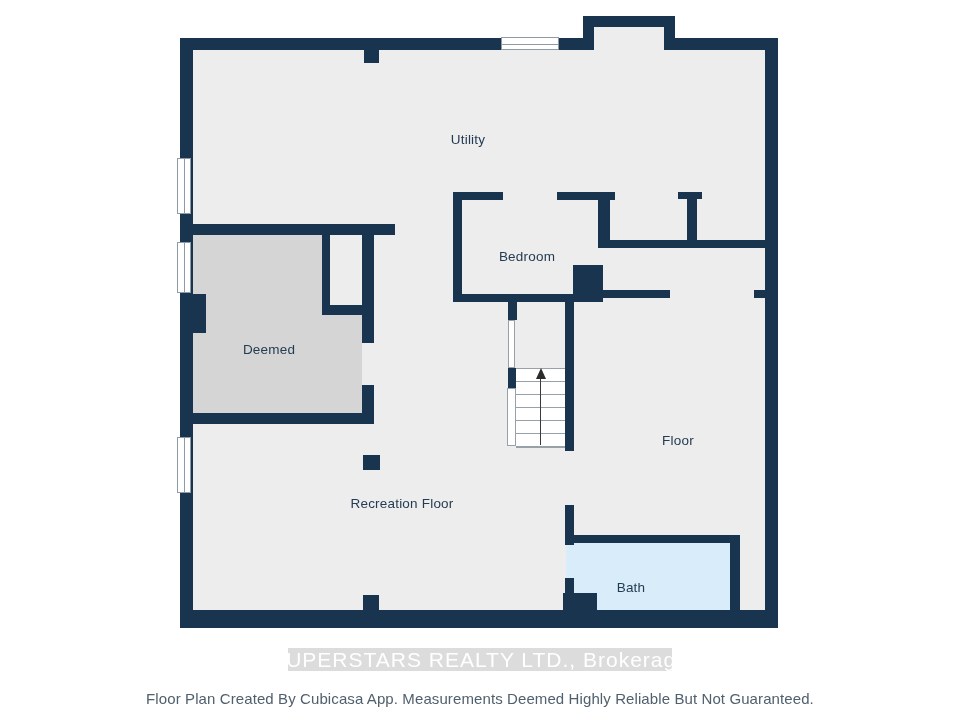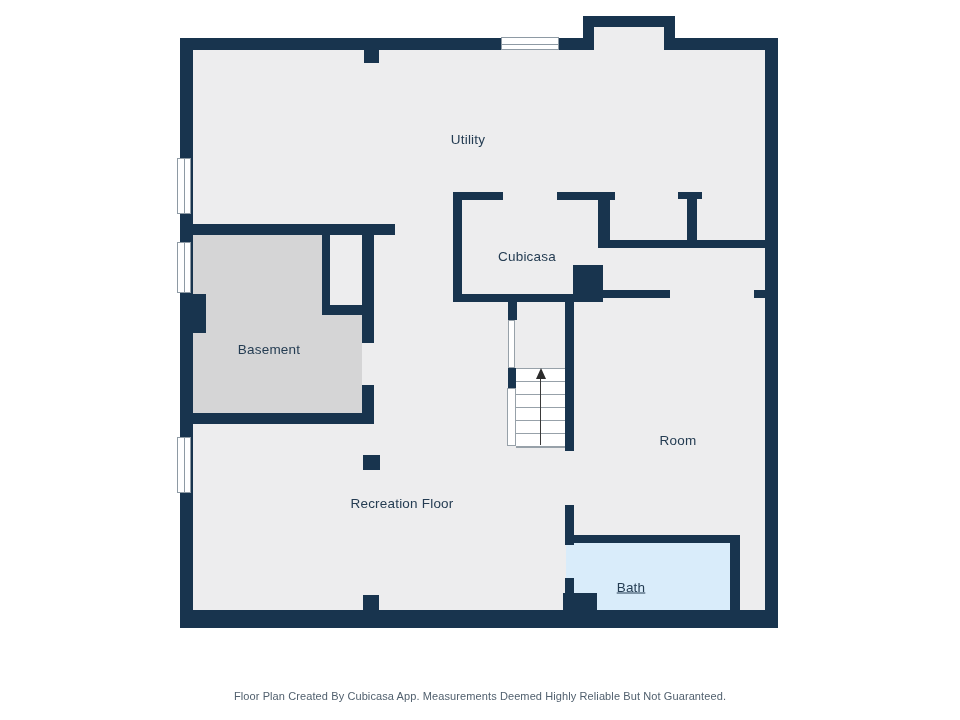--- a/index.html
+++ b/index.html
@@ -20,21 +20,21 @@
   .room-label{position:absolute;color:var(--label);font-size:13.5px;letter-spacing:.2px;
     transform:translate(-50%,-50%);white-space:nowrap;}
   .stairs{position:absolute;background:#fff;border-top:1px solid #97A1A9;border-bottom:1px solid #97A1A9;
     background-image:repeating-linear-gradient(to bottom,transparent 0,transparent 12px,#97A1A9 12px,#97A1A9 13px);}
   .rail{position:absolute;background:#fff;border:1px solid #97A1A9;box-sizing:border-box;}
   .stair-line{position:absolute;border-left:1.5px solid #3a3a3a;}
   .stair-arrow{position:absolute;width:0;height:0;border-left:5px solid transparent;
     border-right:5px solid transparent;border-bottom:11px solid #2b2b2b;}
   .watermark{position:absolute;background:var(--watermark-band);display:flex;align-items:center;justify-content:center;}
   .watermark span{color:var(--watermark-text);font-size:21px;letter-spacing:1px;white-space:nowrap;}
-  .footer{position:absolute;width:100%;text-align:center;color:var(--footer-text);font-size:11px;letter-spacing:.1px;}
+  .footer{position:absolute;width:100%;text-align:center;color:var(--footer-text);font-size:15px;letter-spacing:.1px;}
 </style>
 </head>
 <body>
 
 <div class="canvas">
 
   <div class="floor" style="left:193px;top:50px;width:572px;height:560px;"></div>
   <div class="floor" style="left:594px;top:27px;width:70px;height:23px;"></div>
   <div class="floor-bedroom" style="left:193px;top:235px;width:169px;height:178px;"></div>
   <div class="floor" style="left:330px;top:235px;width:32px;height:70px;"></div>
@@ -84,21 +84,24 @@
   <div class="w" style="left:363px;top:595px;width:16px;height:15px;"></div>
   <div class="w" style="left:363px;top:455px;width:17px;height:15px;"></div>
 
   <div class="rail" style="left:508px;top:320px;width:7px;height:48px;"></div>
   <div class="rail" style="left:507px;top:388px;width:9px;height:58px;"></div>
   <div class="stairs" style="left:516px;top:368px;width:49px;height:78px;"></div>
   <div class="stair-line" style="left:540px;top:378px;height:67px;"></div>
   <div class="stair-arrow" style="left:536px;top:368px;"></div>
 
   <div class="room-label" style="left:468px;top:139px;">Utility</div>
-  <div class="room-label" style="left:527px;top:256px;">Cubicasa</div>
-  <div class="room-label" style="left:269px;top:349px;">Basement</div>
-  <div class="room-label" style="left:678px;top:440px;">Room</div>
+  <div class="room-label" style="left:527px;top:256px;">Bedroom</div>
+  <div class="room-label" style="left:269px;top:349px;">Deemed</div>
+  <div class="room-label" style="left:678px;top:440px;">Floor</div>
   <div class="room-label" style="left:402px;top:503px;">Recreation Floor</div>
-  <div class="room-label" style="left:631px;top:587px;text-decoration:underline;">Bath</div>
+  <div class="room-label" style="left:631px;top:587px;">Bath</div>
 
+  <div class="watermark" style="left:288px;top:648px;width:384px;height:23px;">
+    <span>SUPERSTARS REALTY LTD., Brokerage</span>
+  </div>
   <div class="footer" style="top:690px;left:0;">Floor Plan Created By Cubicasa App. Measurements Deemed Highly Reliable But Not Guaranteed.</div>
 
 </div>
 
 </body></html>

